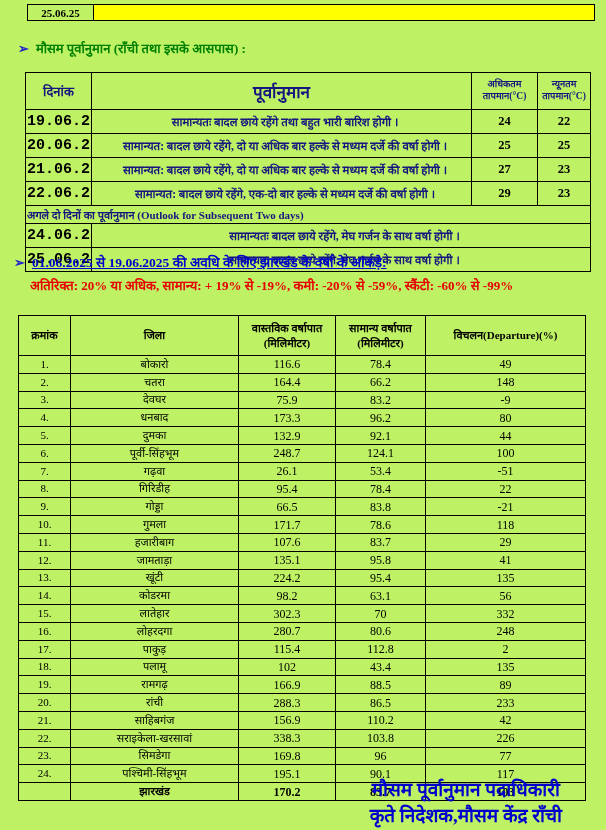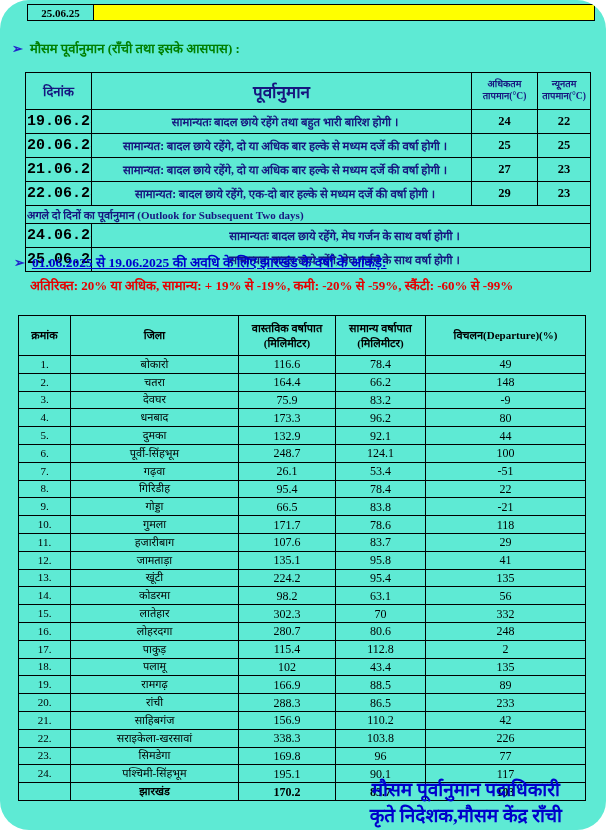--- a/index.html
+++ b/index.html
@@ -1,37 +1,36 @@
 <!DOCTYPE html>
 <html><head>
 <meta charset="utf-8">
 <style>
   html,body{margin:0;padding:0;background:#ffffff;}
   .page{
     position:relative;
     width:606px;height:830px;
-    background:#5eead4;
+    background:#bef264;
     font-family:"Liberation Serif","DejaVu Serif",serif;
     color:#000;
     overflow:hidden;
-    border-radius:29px;
   }
   
   .top-bar{
     position:absolute;top:4px;left:27px;width:568px;height:17px;
     display:flex;border:1.5px solid #000;box-sizing:border-box;
   }
   .top-bar .date-cell{
     width:66px;border-right:1.5px solid #000;box-sizing:border-box;
     font-weight:bold;font-size:11px;display:flex;align-items:center;justify-content:center;
   }
   .top-bar .highlight-cell{flex:1;background:#FFFF00;}
   
   .h-green{
-    position:absolute;top:39px;left:12px;
+    position:absolute;top:39px;left:18px;
     font-size:13px;font-weight:bold;color:#007F00;
   }
   .arrow{color:#2222CC;font-size:13px;margin-right:7px;font-weight:bold;}
   .h-blue{
     position:absolute;top:253px;left:14px;
     font-size:13.5px;font-weight:bold;color:#0000CC;
   }
   .h-blue .utext{text-decoration:underline;}
   .legend-red{
     position:absolute;top:276px;left:30px;

